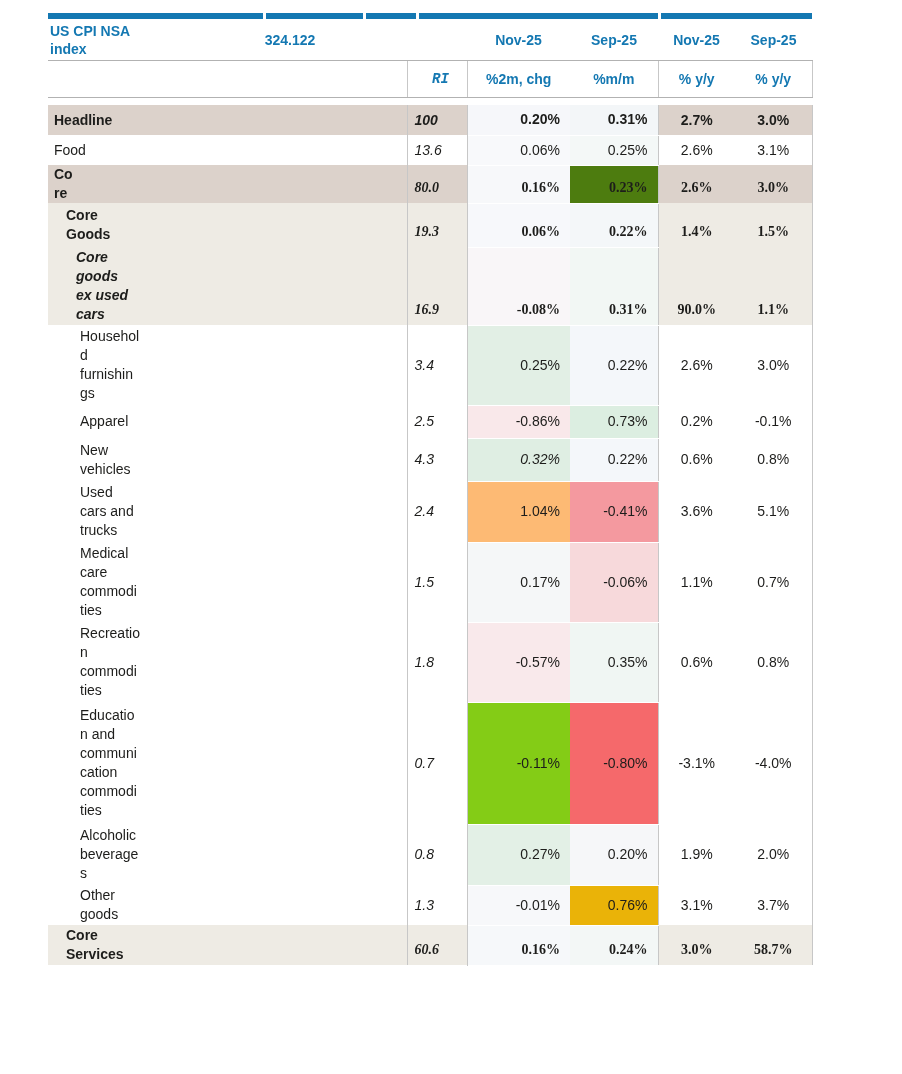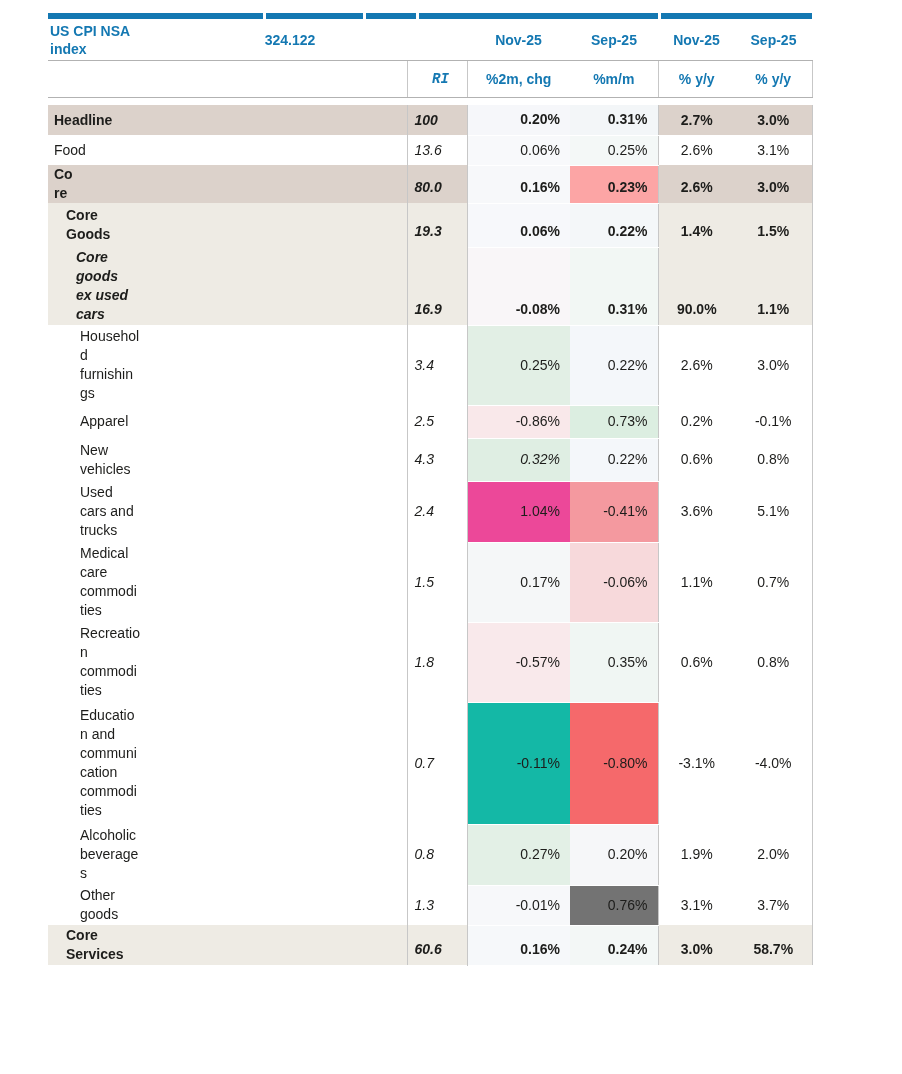--- a/index.html
+++ b/index.html
@@ -39,21 +39,21 @@
   td.label.ind3{padding-left:32px;}
   td.label.ital{font-style:italic;}
   td.ri{font-style:italic;text-align:left;padding-left:7px;border-right:1px solid #c7c7c7;}
   td.hm{text-align:right;padding-right:10px;border-bottom:1px solid #ffffff;}
   td.hm-r{border-right:1px solid #c7c7c7;}
   td.yy{text-align:center;}
   td.yy-r{border-right:1px solid #c7c7c7;}
   tr.bold td{font-weight:700;}
   tr.shade-strong td{background:var(--tan);}
   tr.shade-light td{background:var(--beige);}
-  tr.vb td.ri,tr.vb td.hm,tr.vb td.yy{vertical-align:bottom;padding-bottom:6px;}
+  tr.vb td.ri,tr.vb td.hm,tr.vb td.yy{vertical-align:bottom;padding-bottom:6px;font-family:Liberation Serif, serif;}
 </style>
 </head>
 <body>
 
 <div class="page" style="--blue: #1478b2; --tan: #dcd2cb; --beige: #eeebe4;">
   <div class="content">
 
 
     <div class="top-bar">
       <i class="gap" style="left:215px"></i>
@@ -112,21 +112,21 @@
             <td class="hm" style="background: rgb(248, 249, 251);">0.06%</td>
             <td class="hm hm-r" style="background: rgb(244, 248, 247);">0.25%</td>
             <td class="yy">2.6%</td>
             <td class="yy yy-r">3.1%</td>
           </tr>
           <tr class="bold shade-strong vb" style="height: 36px;">
             <td class="label ind0" colspan="3">Co
 re</td>
             <td class="ri">80.0</td>
             <td class="hm" style="background: rgb(247, 248, 250);">0.16%</td>
-            <td class="hm hm-r" style="background: #fca5a5;">0.23%</td>
+            <td class="hm hm-r" style="background: #4d7c0f;">0.23%</td>
             <td class="yy">2.6%</td>
             <td class="yy yy-r">3.0%</td>
           </tr>
           <tr class="bold shade-light vb" style="height: 44px;">
             <td class="label ind1" colspan="3">Core
 Goods</td>
             <td class="ri">19.3</td>
             <td class="hm" style="background: rgb(247, 248, 251);">0.06%</td>
             <td class="hm hm-r" style="background: rgb(244, 247, 249);">0.22%</td>
             <td class="yy">1.4%</td>
@@ -169,21 +169,21 @@
             <td class="hm" style="background: rgb(223, 238, 227); font-style: italic;">0.32%</td>
             <td class="hm hm-r" style="background: rgb(244, 247, 250);">0.22%</td>
             <td class="yy">0.6%</td>
             <td class="yy yy-r">0.8%</td>
           </tr>
           <tr class="" style="height: 61px;">
             <td class="label ind3" colspan="3">Used
 cars and
 trucks</td>
             <td class="ri">2.4</td>
-            <td class="hm" style="background: #ec4899;">1.04%</td>
+            <td class="hm" style="background: #fdba74;">1.04%</td>
             <td class="hm hm-r" style="background: rgb(244, 153, 159);">-0.41%</td>
             <td class="yy">3.6%</td>
             <td class="yy yy-r">5.1%</td>
           </tr>
           <tr class="" style="height: 80px;">
             <td class="label ind3" colspan="3">Medical
 care
 commodi
 ties</td>
             <td class="ri">1.5</td>
@@ -204,41 +204,41 @@
             <td class="yy yy-r">0.8%</td>
           </tr>
           <tr class="" style="height: 122px;">
             <td class="label ind3" colspan="3">Educatio
 n and
 communi
 cation
 commodi
 ties</td>
             <td class="ri">0.7</td>
-            <td class="hm" style="background: #14b8a6;">-0.11%</td>
+            <td class="hm" style="background: #84cc16;">-0.11%</td>
             <td class="hm hm-r" style="background: rgb(245, 105, 107);">-0.80%</td>
             <td class="yy">-3.1%</td>
             <td class="yy yy-r">-4.0%</td>
           </tr>
           <tr class="" style="height: 61px;">
             <td class="label ind3" colspan="3">Alcoholic
 beverage
 s</td>
             <td class="ri">0.8</td>
             <td class="hm" style="background: rgb(227, 240, 230);">0.27%</td>
             <td class="hm hm-r" style="background: rgb(246, 247, 249);">0.20%</td>
             <td class="yy">1.9%</td>
             <td class="yy yy-r">2.0%</td>
           </tr>
           <tr class="" style="height: 40px;">
             <td class="label ind3" colspan="3">Other
 goods</td>
             <td class="ri">1.3</td>
             <td class="hm" style="background: rgb(247, 248, 250);">-0.01%</td>
-            <td class="hm hm-r" style="background: #737373; margin-left: 28px;">0.76%</td>
+            <td class="hm hm-r" style="background: #eab308; margin-left: 28px;">0.76%</td>
             <td class="yy">3.1%</td>
             <td class="yy yy-r">3.7%</td>
           </tr>
           <tr class="bold shade-light vb" style="height: 40px;">
             <td class="label ind1" colspan="3">Core
 Services</td>
             <td class="ri">60.6</td>
             <td class="hm" style="background: rgb(246, 248, 250);">0.16%</td>
             <td class="hm hm-r" style="background: rgb(243, 247, 246);">0.24%</td>
             <td class="yy">3.0%</td>

